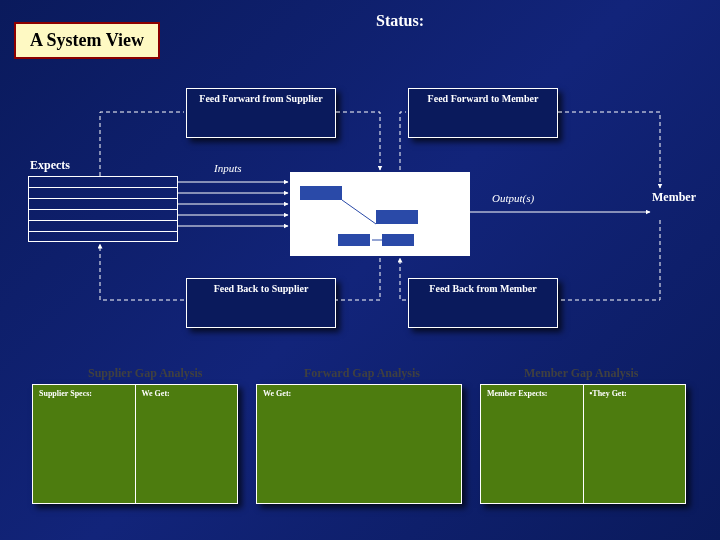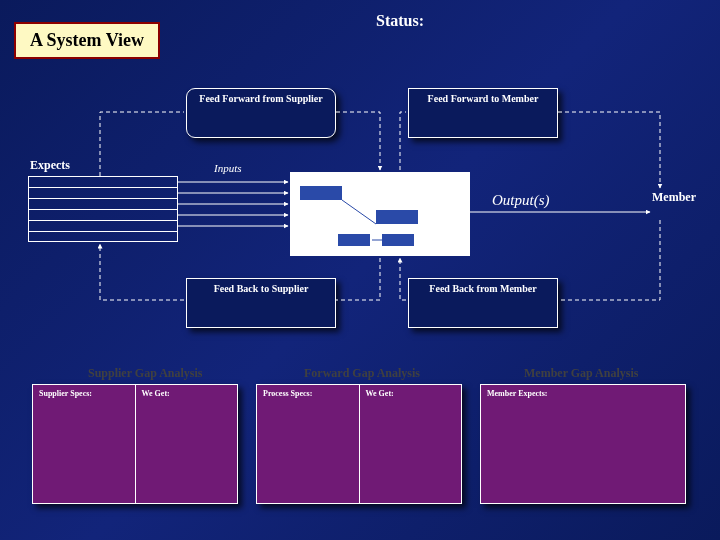--- a/index.html
+++ b/index.html
@@ -24,36 +24,36 @@
   }
   .ff-box {
     position: absolute;
     width: 150px; height: 50px;
     background: #0a1a5c;
     border: 1px solid #fff;
     box-shadow: 4px 4px 6px rgba(0,0,0,0.7);
     color: #fff; font-size: 10px; font-weight: bold;
     text-align: center; padding-top: 4px;
   }
-  .ff1 { left: 186px; top: 88px; border-radius: 9px; }
+  .ff1 { left: 186px; top: 88px; }
   .ff2 { left: 408px; top: 88px; }
   .fb1 { left: 186px; top: 278px; }
   .fb2 { left: 408px; top: 278px; }
 
   .supplier-lbl {
     position: absolute; left: 30px; top: 158px;
     color: #fff; font-size: 12px; font-weight: bold;
   }
   .inputs-lbl {
     position: absolute; left: 214px; top: 162px;
     color: #fff; font-size: 11px; font-style: italic;
   }
   .outputs-lbl {
     position: absolute; left: 492px; top: 192px;
-    color: #fff; font-size: 15px; font-style: italic; text-align: center;
+    color: #fff; font-size: 11px; font-style: italic; text-align: center;
   }
   .member-lbl {
     position: absolute; left: 652px; top: 190px;
     color: #fff; font-size: 12px; font-weight: bold;
   }
 
   .supplier-stack {
     position: absolute; left: 28px; top: 176px;
     width: 150px;
   }
@@ -78,21 +78,21 @@
 
   .gap-title {
     position: absolute; color: #404040; font-size: 12px; font-weight: bold;
   }
   .gt1 { left: 88px; top: 366px; }
   .gt2 { left: 304px; top: 366px; }
   .gt3 { left: 524px; top: 366px; }
 
   .gap-box {
     position: absolute; top: 384px; height: 120px; width: 206px;
-    background: #701a75;
+    background: #4d7c0f;
     border: 1px solid #fff;
     box-shadow: 4px 4px 6px rgba(0,0,0,0.7);
     display: flex;
   }
   .gb1 { left: 32px; }
   .gb2 { left: 256px; }
   .gb3 { left: 480px; }
   .gap-box .col {
     flex: 1; border-right: 1px solid #fff;
     padding: 4px 6px;
@@ -137,25 +137,25 @@
 
 <div class="gap-title gt1">Supplier Gap Analysis</div>
 <div class="gap-title gt2">Forward Gap Analysis</div>
 <div class="gap-title gt3">Member Gap Analysis</div>
 
 <div class="gap-box gb1">
   <div class="col">Supplier Specs:</div>
   <div class="col">We Get:</div>
 </div>
 <div class="gap-box gb2">
-  <div class="col">Process Specs:</div>
   <div class="col">We Get:</div>
 </div>
 <div class="gap-box gb3">
   <div class="col">Member Expects:</div>
+  <div class="col">•They Get:</div>
 </div>
 
 <svg class="wires">
   <defs>
     <marker id="ah" viewBox="0 0 10 10" refX="9" refY="5" markerWidth="5" markerHeight="5" orient="auto">
       <path d="M0,0 L10,5 L0,10 z" fill="#fff"></path>
     </marker>
   </defs>
   <g stroke="#fff" stroke-width="1" fill="none">
 

